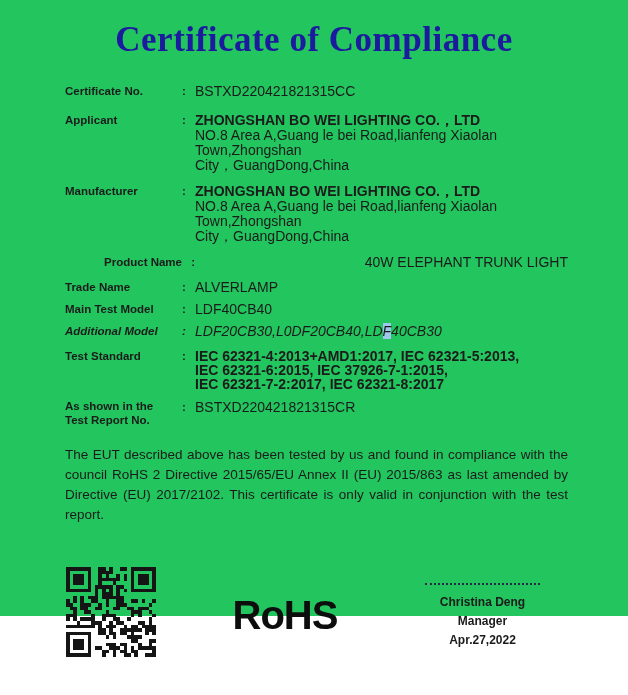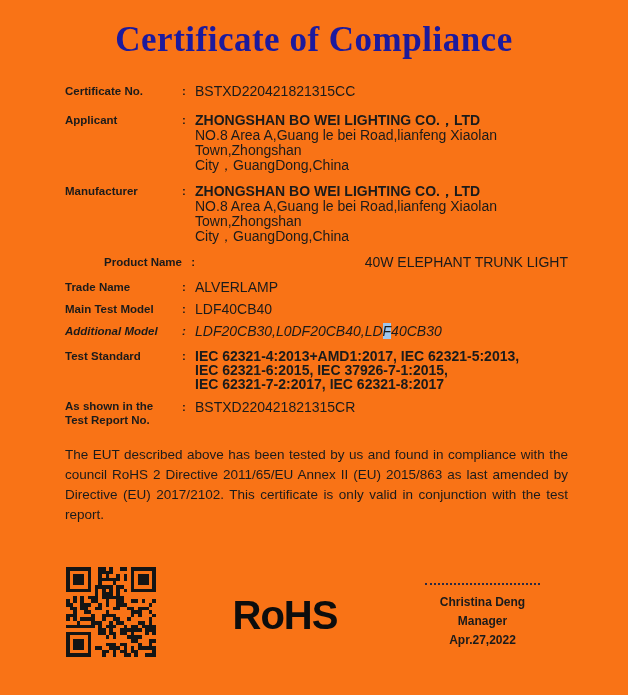--- a/index.html
+++ b/index.html
@@ -7,21 +7,21 @@
     --color-text:#1b1b1b;
     --color-highlight:#9dc7ef;
   }
   *{margin:0;padding:0;box-sizing:border-box;}
   html,body{background:#ffffff;}
   body{
     width:628px;height:695px;overflow:hidden;
     font-family:"Liberation Sans",sans-serif;
     color:var(--color-text);
   }
-  .page{width:628px;height:695px;position:relative;background:#f97316;}
+  .page{width:628px;height:616px;position:relative;background:#22c55e;}
 
   .title{
     padding-top:20px;
     text-align:center;
     font-family:"Liberation Serif",serif;
     font-weight:bold;
     font-size:35px;
     letter-spacing:0.5px;
     color:var(--color-title);
   }
@@ -141,21 +141,21 @@
       <div class="lbl">
         <div class="lbl-line">As shown in the</div>
         <div class="lbl-line">Test Report No.</div>
       </div>
       <div class="colon">:</div>
       <div class="val strong">BSTXD220421821315CR</div>
     </div>
 
   </div>
 
-  <div class="paragraph">The EUT described above has been tested by us and found in compliance with the council RoHS 2 Directive 2011/65/EU Annex II (EU) 2015/863 as last amended by Directive (EU) 2017/2102. This certificate is only valid in conjunction with the test report.</div>
+  <div class="paragraph">The EUT described above has been tested by us and found in compliance with the council RoHS 2 Directive 2015/65/EU Annex II (EU) 2015/863 as last amended by Directive (EU) 2017/2102. This certificate is only valid in conjunction with the test report.</div>
 
   <div class="mark-row">
     <svg class="qr" id="qr" viewBox="0 0 25 25" shape-rendering="crispEdges">
         <rect x="0" y="0" width="1" height="1" fill="#151515"></rect>
         <rect x="1" y="0" width="1" height="1" fill="#151515"></rect>
         <rect x="2" y="0" width="1" height="1" fill="#151515"></rect>
         <rect x="3" y="0" width="1" height="1" fill="#151515"></rect>
         <rect x="4" y="0" width="1" height="1" fill="#151515"></rect>
         <rect x="5" y="0" width="1" height="1" fill="#151515"></rect>
         <rect x="6" y="0" width="1" height="1" fill="#151515"></rect>

